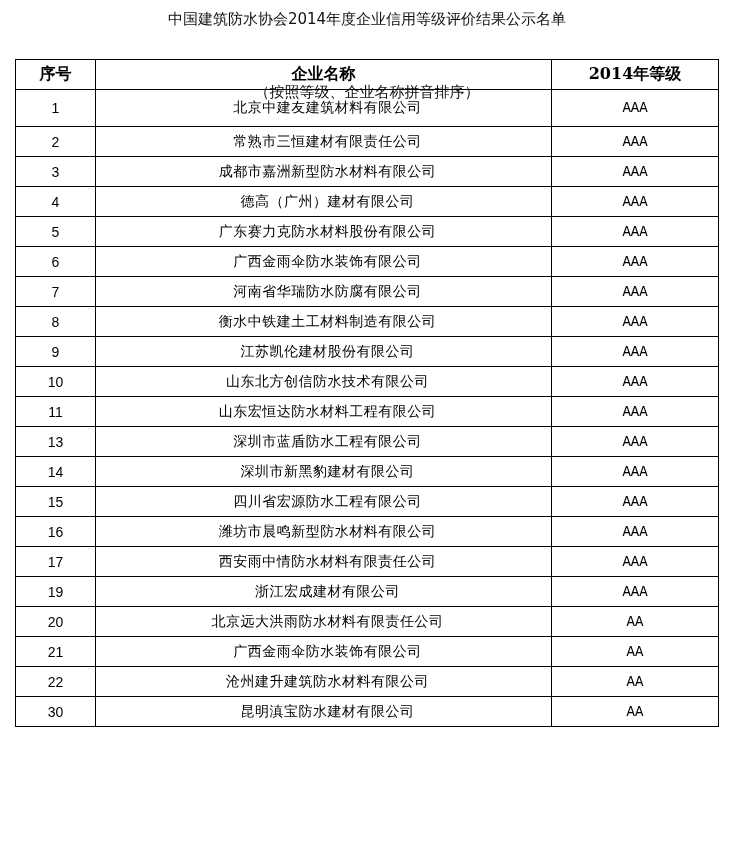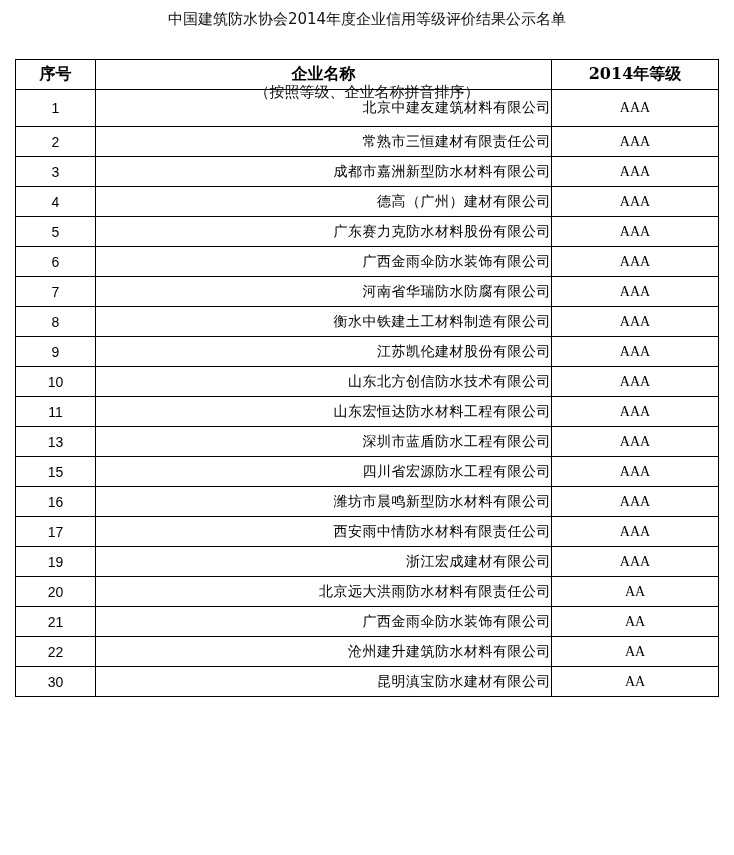--- a/index.html
+++ b/index.html
@@ -54,28 +54,28 @@
     table.grades tr.first td { height: 36px; }
     col.c-no { width: 80px; }
     col.c-name { width: 456px; }
     col.c-grade { width: 167px; }
     td.no {
       text-align: center;
       font-family: "Liberation Sans", sans-serif;
       font-size: 15px;
     }
     td.name {
-      text-align: right;
+      text-align: center;
       padding-left: 8px !important;
       font-size: 15px;
       letter-spacing: 0.5px;
     }
     td.grade {
       text-align: center;
-      font-family: Liberation Serif, serif;
+      font-family: Liberation Mono, monospace;
       font-size: 15px;
     }
   </style>
 </head>
 <body>
 
 <div class="title l1">中国建筑防水协会2014年度企业信用等级评价结果公示名单</div>
 <div class="title l2">（按照等级、企业名称拼音排序）</div>
 
 <table class="grades">
@@ -146,20 +146,25 @@
         <td class="no">11</td>
         <td class="name">山东宏恒达防水材料工程有限公司</td>
         <td class="grade">AAA</td>
       </tr>
       <tr>
         <td class="no">13</td>
         <td class="name">深圳市蓝盾防水工程有限公司</td>
         <td class="grade">AAA</td>
       </tr>
       <tr>
+        <td class="no">14</td>
+        <td class="name">深圳市新黑豹建材有限公司</td>
+        <td class="grade">AAA</td>
+      </tr>
+      <tr>
         <td class="no">15</td>
         <td class="name">四川省宏源防水工程有限公司</td>
         <td class="grade">AAA</td>
       </tr>
       <tr>
         <td class="no">16</td>
         <td class="name">潍坊市晨鸣新型防水材料有限公司</td>
         <td class="grade">AAA</td>
       </tr>
       <tr>

